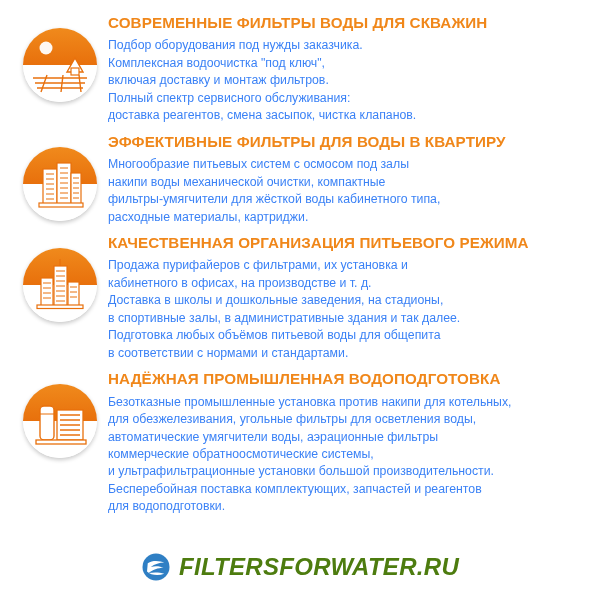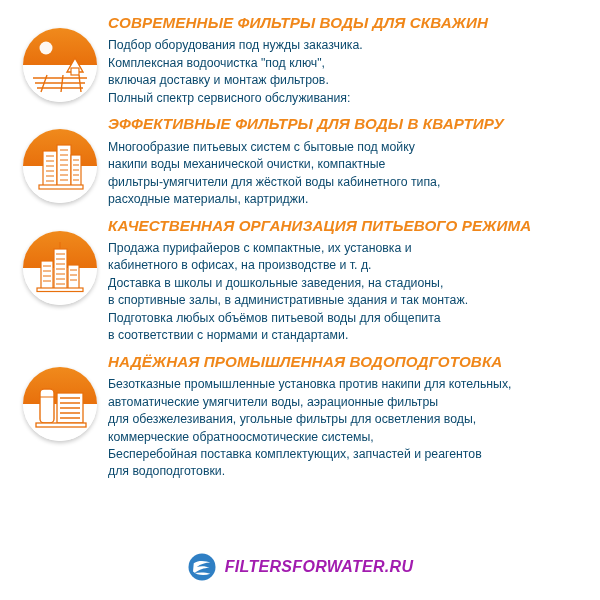--- a/index.html
+++ b/index.html
@@ -64,30 +64,29 @@
   }
   .text-col {
     flex: 1 1 auto;
     padding-right: 6px;
   }
   h2.heading {
     margin: 0 0 6px 0;
     font-size: 15.2px;
     line-height: 1.15;
     font-weight: bold;
-    font-style: italic;
     color: #f0871a;
     letter-spacing: 0.1px;
     text-transform: uppercase;
   }
   .body-text {
     margin: 0;
     font-size: 12.3px;
     line-height: 1.42;
-    color: #0c4a6e;
+    color: #3b82f6;
   }
   .body-text .line {
     display: block;
     white-space: nowrap;
   }
   
   .footer {
     position: absolute;
     left: 0;
     bottom: 18px;
@@ -96,24 +95,24 @@
     align-items: center;
     justify-content: center;
   }
   .logo-mark {
     width: 30px;
     height: 30px;
     margin-right: 8px;
     flex: 0 0 30px;
   }
   .logo-text {
-    font-size: 16px;
+    font-size: 24px;
     font-weight: bold;
     font-style: italic;
-    color: #a21caf;
+    color: #4d7c0f;
     letter-spacing: 0.3px;
   }
 </style>
 </head>
 <body>
 
 <div class="page">
 
   <div class="block">
     <div class="icon-col">
@@ -139,20 +138,21 @@
         </svg>
       </div>
     </div>
     <div class="text-col">
       <h2 class="heading">СОВРЕМЕННЫЕ ФИЛЬТРЫ ВОДЫ ДЛЯ СКВАЖИН</h2>
       <p class="body-text">
         <span class="line">Подбор оборудования под нужды заказчика.</span>
         <span class="line">Комплексная водоочистка "под ключ",</span>
         <span class="line">включая доставку и монтаж фильтров.</span>
         <span class="line">Полный спектр сервисного обслуживания:</span>
+        <span class="line">доставка реагентов, смена засыпок, чистка клапанов.</span>
       </p>
     </div>
   </div>
 
   <div class="block">
     <div class="icon-col">
       <div class="badge">
         <div class="half-top"></div>
         <div class="half-bottom"></div>
         <svg class="glyph" viewBox="0 0 74 74">
@@ -166,21 +166,21 @@
               <path d="M50 31 L56 31 M50 36 L56 36 M50 41 L56 41 M50 46 L56 46 M50 51 L56 51"></path>
             </g>
             <rect x="16" y="56" width="44" height="4" fill="#ffffff" stroke="#e8700c" stroke-width="1.2"></rect>
           </g>
         </svg>
       </div>
     </div>
     <div class="text-col">
       <h2 class="heading">ЭФФЕКТИВНЫЕ ФИЛЬТРЫ ДЛЯ ВОДЫ В КВАРТИРУ</h2>
       <p class="body-text">
-        <span class="line">Многообразие питьевых систем с бытовые под мойку</span>
+        <span class="line">Многообразие питьевых систем с осмосом под залы</span>
         <span class="line">накипи воды механической очистки, компактные</span>
         <span class="line">фильтры-умягчители для жёсткой воды кабинетного типа,</span>
         <span class="line">расходные материалы, картриджи.</span>
       </p>
     </div>
   </div>
 
   <div class="block">
     <div class="icon-col">
       <div class="badge">
@@ -198,24 +198,24 @@
             </g>
             <path d="M37 18 L37 11" stroke="#e8700c" stroke-width="1.2"></path>
             <rect x="14" y="57" width="46" height="3.5" fill="#ffffff" stroke="#e8700c" stroke-width="1.2"></rect>
           </g>
         </svg>
       </div>
     </div>
     <div class="text-col">
       <h2 class="heading">КАЧЕСТВЕННАЯ ОРГАНИЗАЦИЯ ПИТЬЕВОГО РЕЖИМА</h2>
       <p class="body-text">
-        <span class="line">Продажа пурифайеров с компактные, их установка и</span>
+        <span class="line">Продажа пурифайеров с фильтрами, их установка и</span>
         <span class="line">кабинетного в офисах, на производстве и т. д.</span>
         <span class="line">Доставка в школы и дошкольные заведения, на стадионы,</span>
-        <span class="line">в спортивные залы, в административные здания и так монтаж.</span>
+        <span class="line">в спортивные залы, в административные здания и так далее.</span>
         <span class="line">Подготовка любых объёмов питьевой воды для общепита</span>
         <span class="line">в соответствии с нормами и стандартами.</span>
       </p>
     </div>
   </div>
 
   <div class="block">
     <div class="icon-col">
       <div class="badge">
         <div class="half-top"></div>
@@ -236,23 +236,24 @@
             </g>
             <rect x="13" y="56" width="50" height="4" fill="#ffffff" stroke="#e8700c" stroke-width="1.3"></rect>
           </g>
         </svg>
       </div>
     </div>
     <div class="text-col">
       <h2 class="heading">НАДЁЖНАЯ ПРОМЫШЛЕННАЯ ВОДОПОДГОТОВКА</h2>
       <p class="body-text">
         <span class="line">Безотказные промышленные установка против накипи для котельных,</span>
+        <span class="line">для обезжелезивания, угольные фильтры для осветления воды,</span>
         <span class="line">автоматические умягчители воды, аэрационные фильтры</span>
-        <span class="line">для обезжелезивания, угольные фильтры для осветления воды,</span>
         <span class="line">коммерческие обратноосмотические системы,</span>
+        <span class="line">и ультрафильтрационные установки большой производительности.</span>
         <span class="line">Бесперебойная поставка комплектующих, запчастей и реагентов</span>
         <span class="line">для водоподготовки.</span>
       </p>
     </div>
   </div>
 
   <div class="footer">
     <svg class="logo-mark" viewBox="0 0 40 40">
       <circle cx="20" cy="20" r="18" fill="#2f7fc4"></circle>
       <path d="M9 15 C16 10, 26 12, 31 14 C25 14, 18 16, 13 20 C19 18, 26 19, 30 21 C23 21, 15 24, 10 28 C17 27, 25 27, 31 29 C23 32, 13 31, 8 26 Z" fill="#ffffff"></path>

